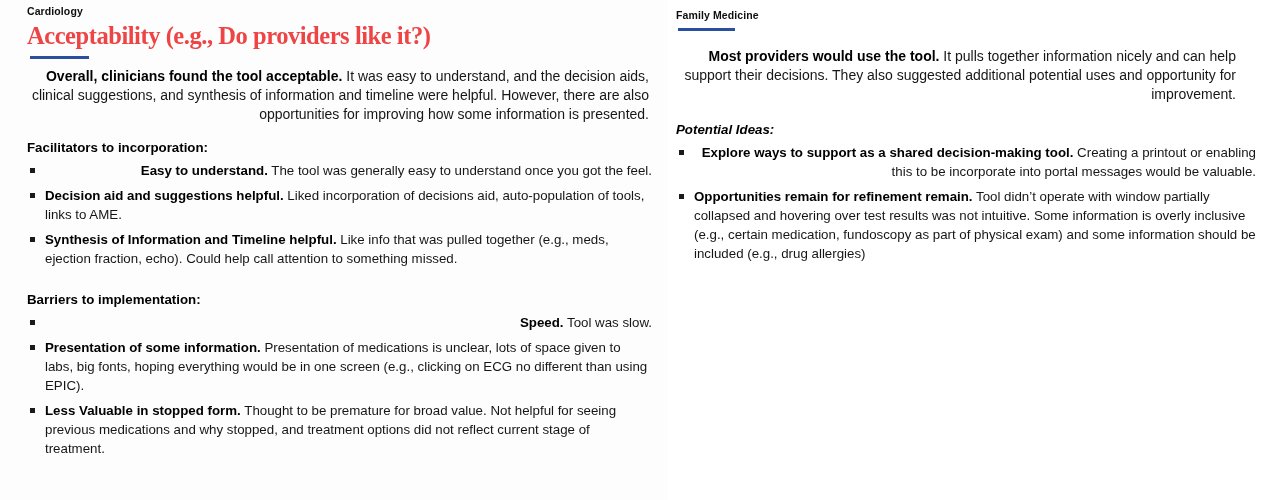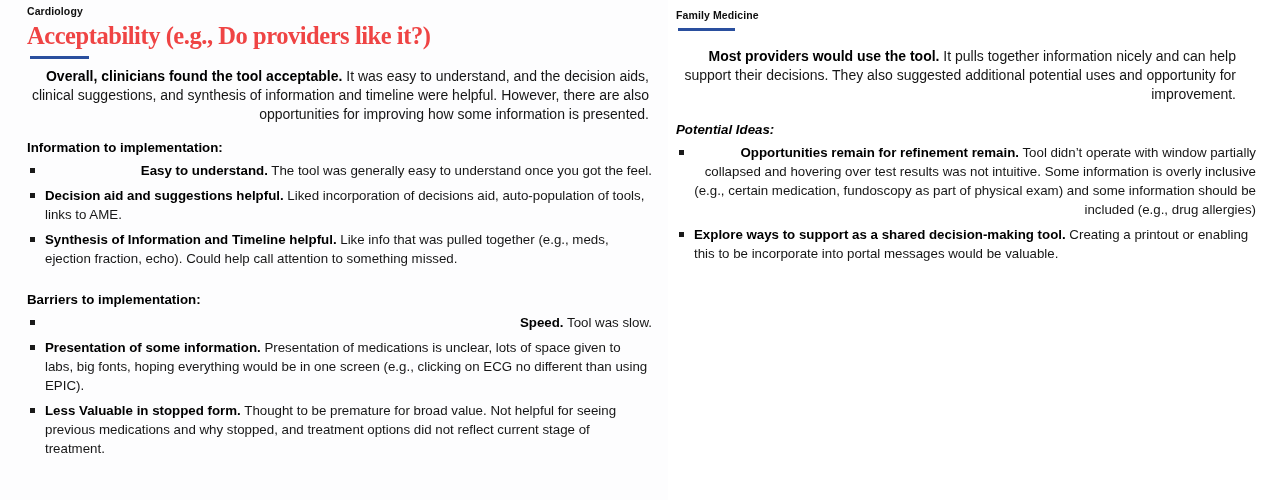--- a/index.html
+++ b/index.html
@@ -128,21 +128,21 @@
     <div class="eyebrow">Cardiology</div>
 
     <h1 class="title">Acceptability (e.g., Do providers like it?)</h1>
 
     <div class="accent-rule" style="background: rgb(42, 79, 158);"></div>
 
     <p class="intro">
       <b>Overall, clinicians found the tool acceptable.</b><span> It was easy to understand, and the decision aids, clinical suggestions, and synthesis of information and timeline were helpful. However, there are also opportunities for improving how some information is presented.</span>
     </p>
 
-    <div class="section-head">Information to implementation:</div>
+    <div class="section-head">Facilitators to incorporation:</div>
 
     <ul class="bullets">
       <li>
         <b>Easy to understand.</b><span> The tool was generally easy to understand once you got the feel.</span>
       </li>
       <li>
         <b>Decision aid and suggestions helpful.</b><span> Liked incorporation of decisions aid, auto-population of tools, links to AME.</span>
       </li>
       <li>
         <b>Synthesis of Information and Timeline helpful.</b><span> Like info that was pulled together (e.g., meds, ejection fraction, echo). Could help call attention to something missed.</span>
@@ -175,22 +175,22 @@
     <div class="accent-rule" style="background: rgb(42, 79, 158);"></div>
 
     <p class="intro">
       <b>Most providers would use the tool.</b><span> It pulls together information nicely and can help support their decisions. They also suggested additional potential uses and opportunity for improvement.</span>
     </p>
 
     <div class="section-head">Potential Ideas:</div>
 
     <ul class="bullets">
       <li>
-        <b>Opportunities remain for refinement remain.</b><span> Tool didn’t operate with window partially collapsed and hovering over test results was not intuitive. Some information is overly inclusive (e.g., certain medication, fundoscopy as part of physical exam) and some information should be included (e.g., drug allergies)</span>
+        <b>Explore ways to support as a shared decision-making tool.</b><span> Creating a printout or enabling this to be incorporate into portal messages would be valuable.</span>
       </li>
       <li>
-        <b>Explore ways to support as a shared decision-making tool.</b><span> Creating a printout or enabling this to be incorporate into portal messages would be valuable.</span>
+        <b>Opportunities remain for refinement remain.</b><span> Tool didn’t operate with window partially collapsed and hovering over test results was not intuitive. Some information is overly inclusive (e.g., certain medication, fundoscopy as part of physical exam) and some information should be included (e.g., drug allergies)</span>
       </li>
     </ul>
 
   </section>
 
 </div>
 
 </body></html>

